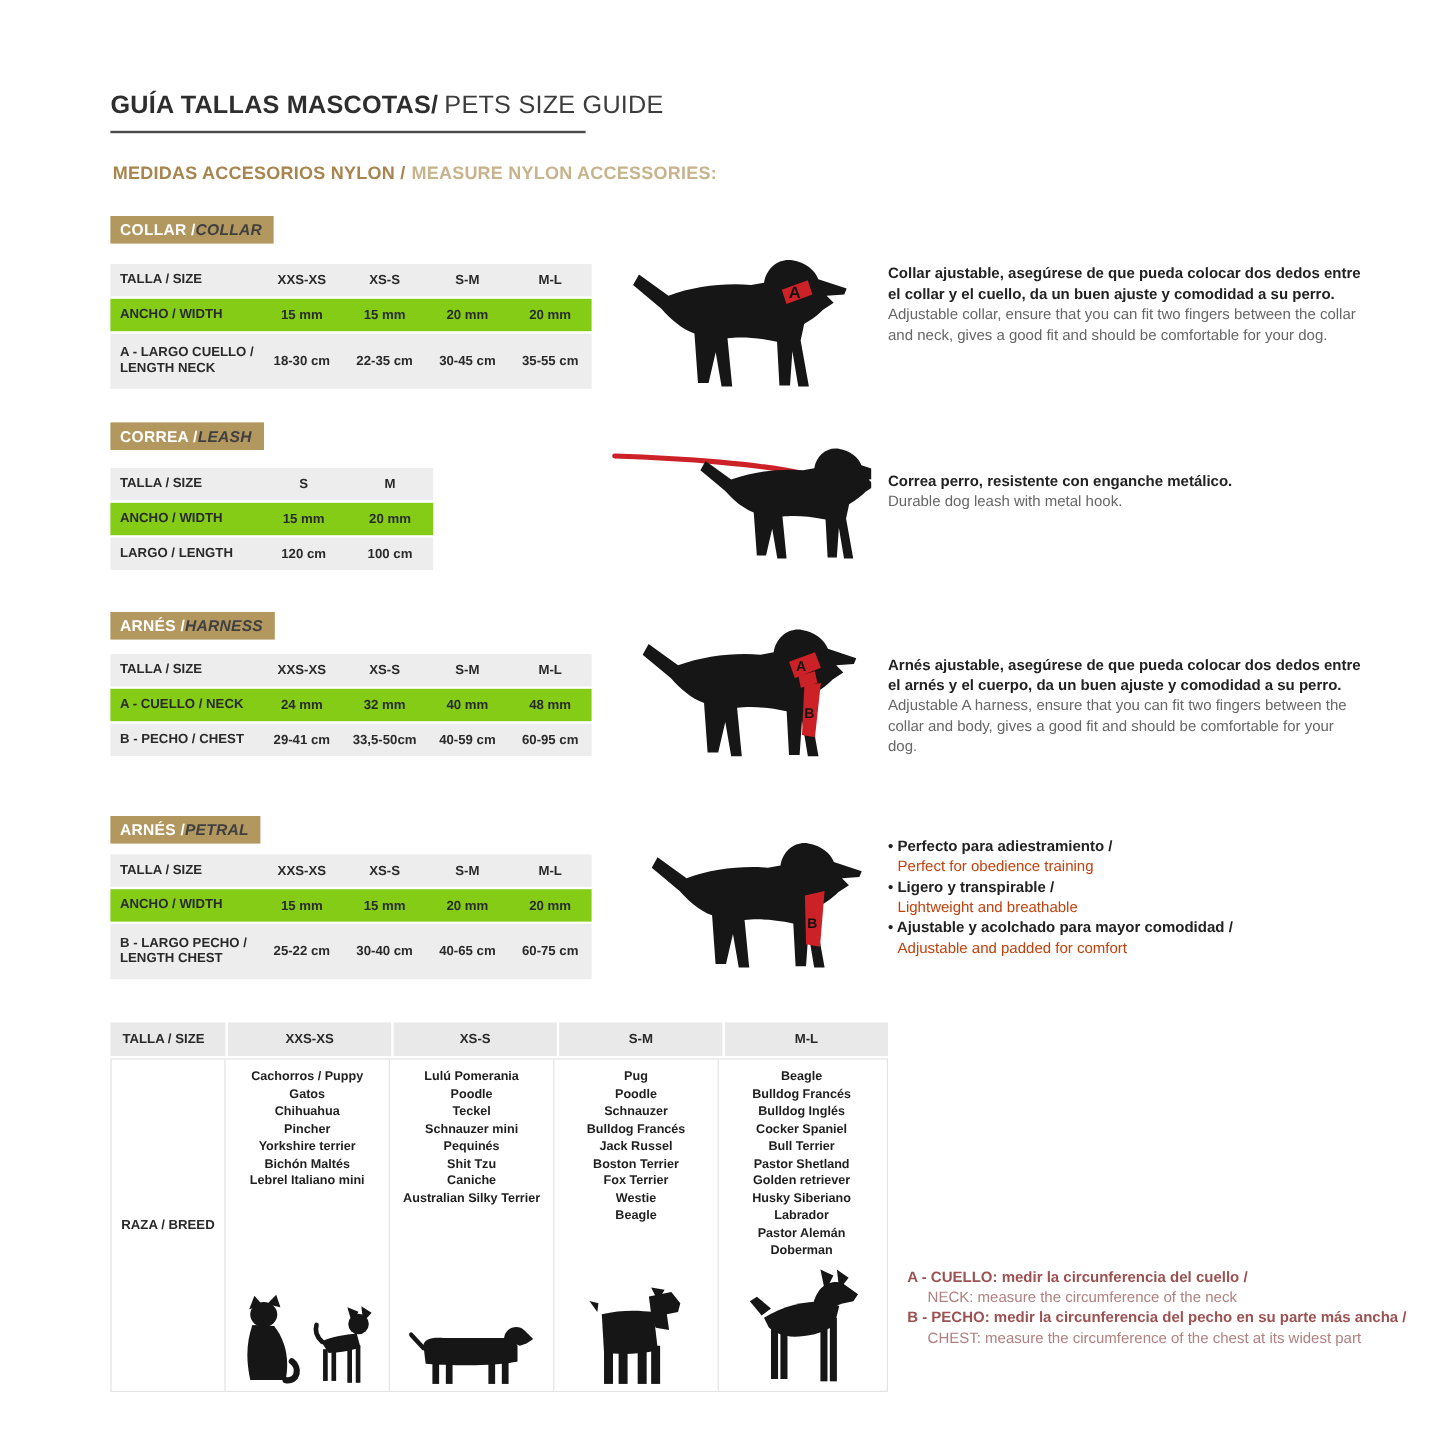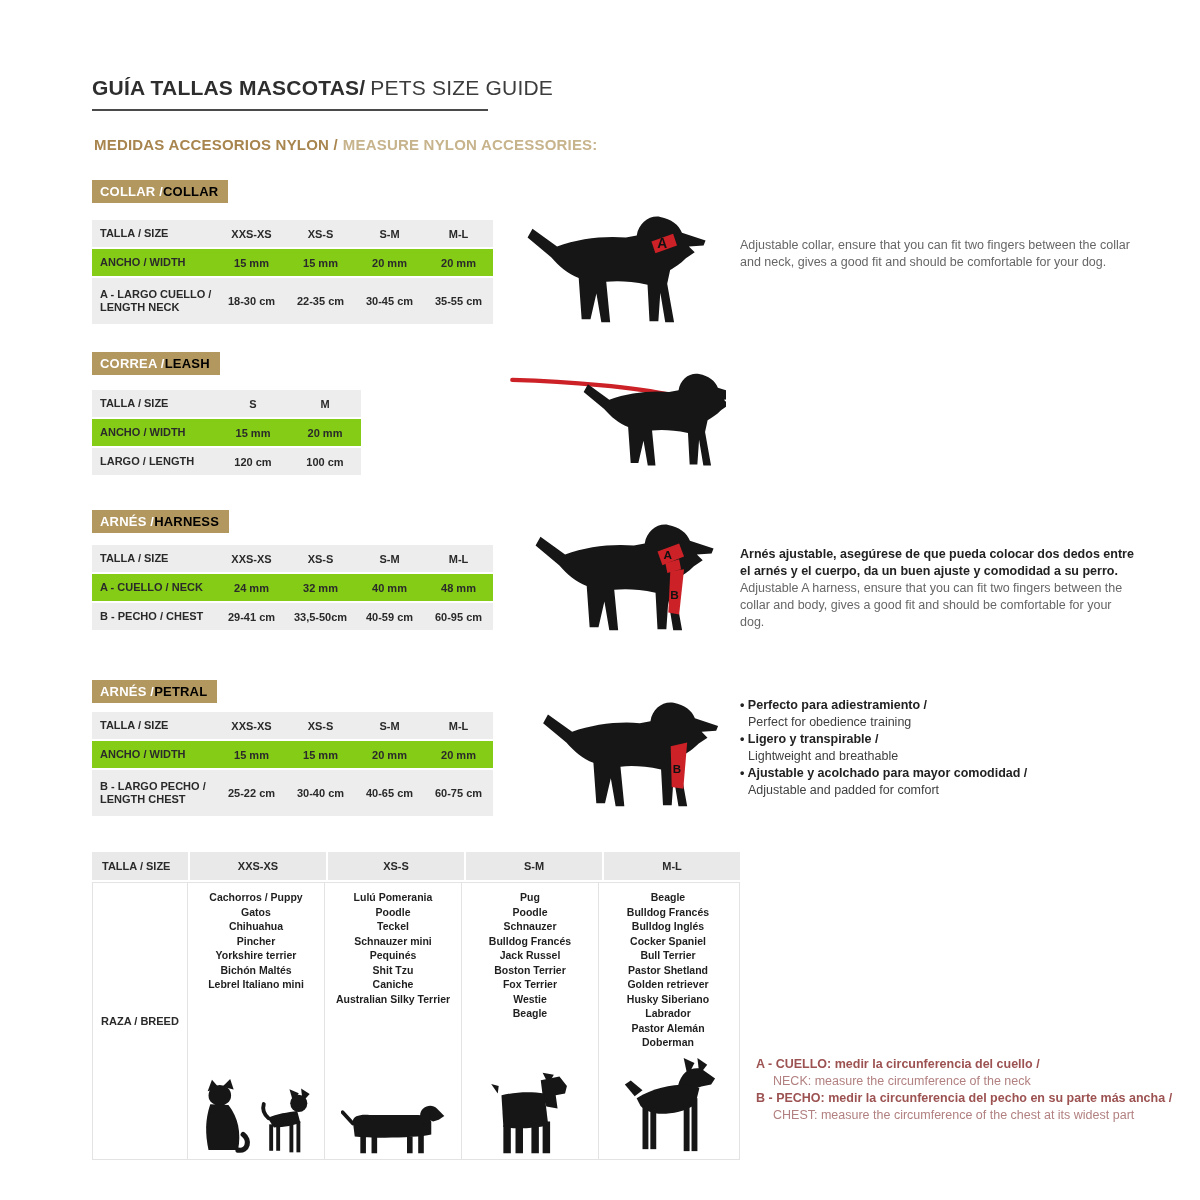--- a/index.html
+++ b/index.html
@@ -13,41 +13,41 @@
   .title-wrap{border-bottom:2px solid #4a4a4a;padding-bottom:9px;width:396px;}
   .title{font-size:21px;font-weight:800;color:#2e2e2e;letter-spacing:.2px;white-space:nowrap;}
   .title .t-en{font-weight:500;color:#3c3c3c;margin-left:5px;}
   .subtitle{font-size:15px;font-weight:700;white-space:nowrap;letter-spacing:.2px;}
   .subtitle .s-es{color:#a8854e;margin-right:5px;}
   .subtitle .s-en{color:#c7b38c;}
 
   
   .badge{background:#b2975f;display:inline-block;padding:4px 10px 4px 8px;font-size:13px;font-weight:800;letter-spacing:.2px;white-space:nowrap;}
   .badge .b-es{color:#ffffff;margin-right:0;}
-  .badge .b-en{color:#000000;font-weight:700;}
+  .badge .b-en{color:#404040;font-weight:700;font-style:italic;}
 
   
   .spec-table{display:flex;flex-direction:column;gap:2px;font-size:11px;font-weight:700;color:#2a2a2a;}
   .tr{display:flex;align-items:center;min-height:27px;}
   .tr.tall{min-height:46px;}
   .tr.light{background:#ededed;}
   .tr.mid{background:#84cc16;}
   .td{box-sizing:border-box;}
   .td.label{width:125px;padding:4px 4px 4px 8px;line-height:13px;}
   .td.val{width:69px;text-align:center;}
   .leash .td.val{width:72px;}
 
   
   .desc{width:398px;font-size:12.5px;line-height:17px;}
   .desc .es{font-weight:700;color:#222222;}
   .desc .en{font-weight:400;color:#666666;}
   .bullets{width:420px;font-size:12.5px;line-height:17px;}
   .bullet .es{font-weight:700;color:#222222;}
   .bullet .es::before{content:"• ";}
-  .bullet .en{font-weight:400;color:#404040;margin-left:8px;display:block;}
+  .bullet .en{font-weight:400;color:#c2410c;margin-left:8px;display:block;}
 
   
   .breed-head{display:flex;gap:2px;font-size:11px;font-weight:700;}
   .breed-head .hc{background:#e9e9e9;height:28px;display:flex;align-items:center;justify-content:center;box-sizing:border-box;}
   .breed-head .hc.first{width:96px;justify-content:flex-start;padding-left:10px;}
   .breed-head .hc.col{width:136px;}
   .breed-body{display:flex;margin-top:2px;border:1px solid #e3e3e3;box-sizing:border-box;width:648px;height:278px;}
   .breed-raza{width:95px;display:flex;align-items:center;justify-content:center;text-align:center;
               font-size:11px;font-weight:700;border-right:1px solid #e3e3e3;box-sizing:border-box;line-height:15px;}
   .breed-col{width:137px;border-right:1px solid #e3e3e3;box-sizing:border-box;display:flex;flex-direction:column;align-items:center;padding-top:7px;}
@@ -119,21 +119,21 @@
 
   <div class="abs" style="left:520px;top:212px">
     <svg width="200" height="118" viewBox="0 0 200 120">
       <use href="#dog-shape"></use>
       <polygon points="132,30 154,22 158,34 136,42" fill="#cc2127"></polygon>
       <text x="138" y="37" font-size="14" font-weight="bold" fill="#111" font-family="Liberation Sans, sans-serif">A</text>
     </svg>
   </div>
 
   <div class="abs desc" style="left:740px;top:220px">
-    <br>
+    <span class="es">Collar ajustable, asegúrese de que pueda colocar dos dedos entre el collar y el cuello, da un buen ajuste y comodidad a su perro.</span><br>
     <span class="en">Adjustable collar, ensure that you can fit two fingers between the collar and neck, gives a good fit and should be comfortable for your dog.</span>
   </div>
 
   <div class="abs badge" style="left:92px;top:352px">
     <span class="b-es">CORREA /</span><span class="b-en">LEASH</span>
   </div>
 
   <div class="abs spec-table leash" style="left:92px;top:390px">
     <div class="tr light">
       <div class="td label">TALLA / SIZE</div>
@@ -152,20 +152,24 @@
     </div>
   </div>
 
   <div class="abs" style="left:508px;top:362px">
     <svg width="218" height="118" viewBox="0 0 255 120">
       <path d="M5,12 C70,14 150,20 192,30" stroke="#cc2127" stroke-width="5" fill="none" stroke-linecap="round"></path>
       <use href="#dog-shape" x="55"></use>
     </svg>
   </div>
 
+  <div class="abs desc" style="left:740px;top:393px">
+    <span class="es">Correa perro, resistente con enganche metálico.</span><br>
+    <span class="en">Durable dog leash with metal hook.</span>
+  </div>
 
   <div class="abs badge" style="left:92px;top:510px">
     <span class="b-es">ARNÉS /</span><span class="b-en">HARNESS</span>
   </div>
 
   <div class="abs spec-table" style="left:92px;top:545px">
     <div class="tr light">
       <div class="td label">TALLA / SIZE</div>
       <div class="td val">XXS-XS</div>
       <div class="td val">XS-S</div>

